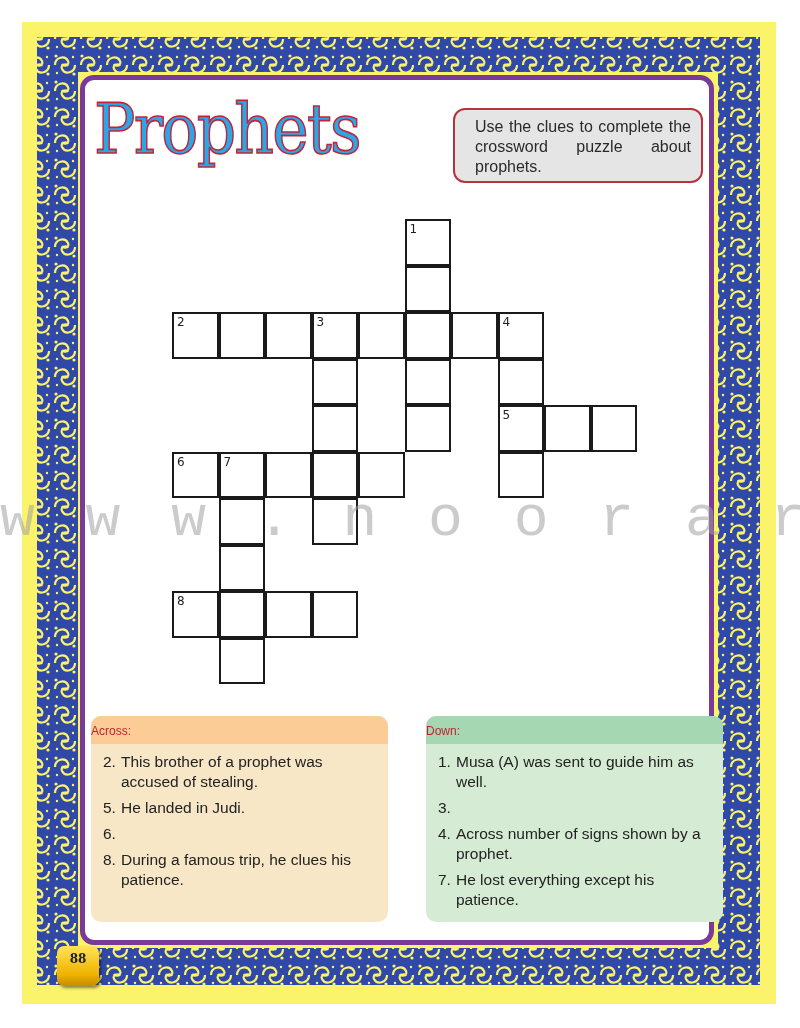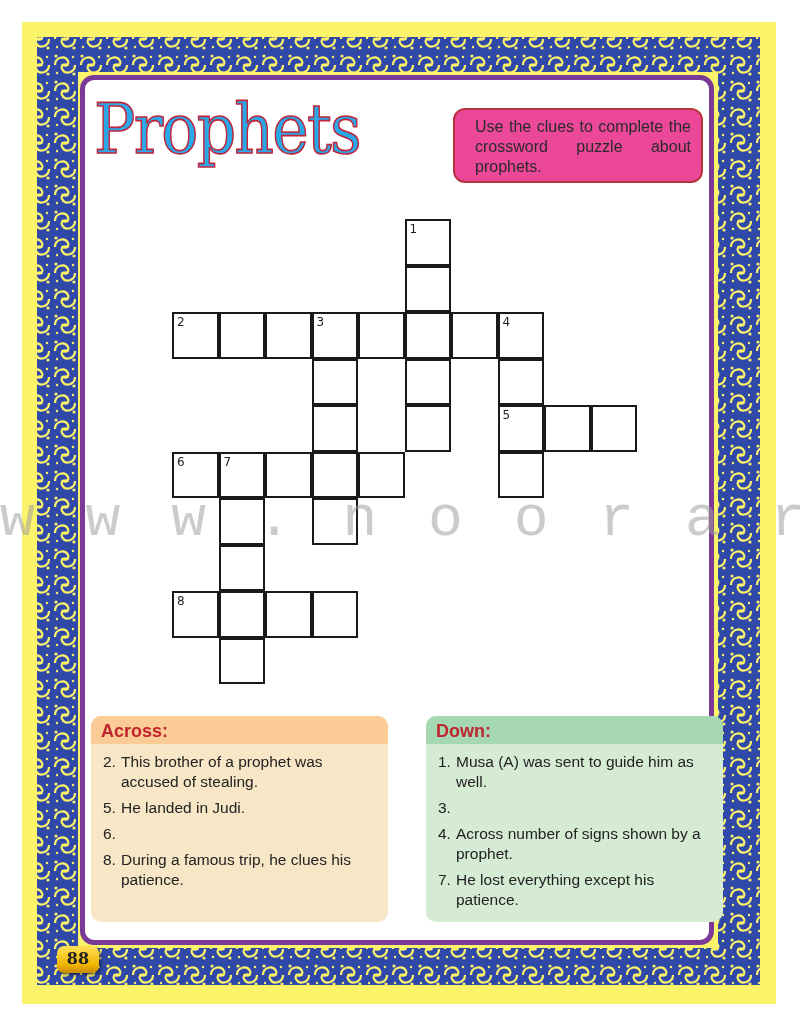--- a/index.html
+++ b/index.html
@@ -23,21 +23,21 @@
     position: absolute; left: 94px; top: 94px;
     font-family: "DejaVu Serif", serif; font-size: 70px; line-height: 1;
     color: #2aa7e6;
     -webkit-text-stroke: 1.6px #c2243a;
     letter-spacing: -2px;
     transform: scaleX(0.88); transform-origin: left top;
   }
   .instructions {
     position: absolute; left: 453px; top: 108px; width: 250px; height: 75px;
     box-sizing: border-box;
-    background: #ec4899;
+    background: #e5e5e5;
     border: 2px solid #b8333d;
     border-radius: 12px;
     padding: 7px 10px 17px 20px;
     font-size: 16px; line-height: 20px; color: #2a2a2a;
     text-align: justify;
   }
   .grid { position: absolute; left: 0; top: 0; }
   .cell {
     position: absolute; width: 46.5px; height: 46.5px; box-sizing: border-box;
     border: 2px solid #1a1a1a; background: #ffffff;
@@ -52,34 +52,34 @@
     color: rgba(160,160,160,0.55); letter-spacing: 8px; white-space: nowrap;
     pointer-events: none;
   }
   .panel {
     position: absolute; top: 716px; width: 297px; height: 206px;
     border-radius: 10px; overflow: hidden;
   }
   .panel.across { left: 91px; background: #f7e7c7; }
   .panel.down { left: 400px; background: #d6ebd4; margin-left: 26px; }
   .panel-head {
-    height: 28px; padding-left: 10px; box-sizing: border-box;
-    font-size: 18px; font-weight: bold; line-height: 30px; color: #c0242f;
+    height: 28px; box-sizing: border-box;
+    font-size: 12px; font-weight: normal; line-height: 30px; color: #c0242f;
   }
   .across .panel-head { background: #fccc96; }
   .down .panel-head { background: #a5d7b2; }
   .clues { list-style: none; margin: 0; padding: 8px 8px 0 12px; }
   .clue { display: flex; font-size: 15.5px; line-height: 20px; color: #222; margin-bottom: 6px; }
   .clue .cn { width: 18px; flex: none; }
   .page-num {
-    position: absolute; left: 57px; top: 946px; width: 42px; height: 27px;
+    position: absolute; left: 57px; top: 946px; width: 42px; height: 40px;
     border-radius: 7px;
     background: linear-gradient(#ffe35a, #f0b400 70%, #c88a00);
     box-shadow: 2px 2px 3px rgba(0,0,0,0.45);
-    font-family: "DejaVu Serif", serif; font-weight: bold; font-size: 16px;
+    font-family: "DejaVu Serif", serif; font-weight: bold; font-size: 12px;
     text-align: center; line-height: 26px; color: #222;
   }
 </style>
 </head>
 <body>
 
 <div class="page-yellow"></div>
 <svg style="position:absolute;left:0;top:0" width="800" height="1028">
   <defs>
     <pattern id="orn" width="26" height="26" patternUnits="userSpaceOnUse">

